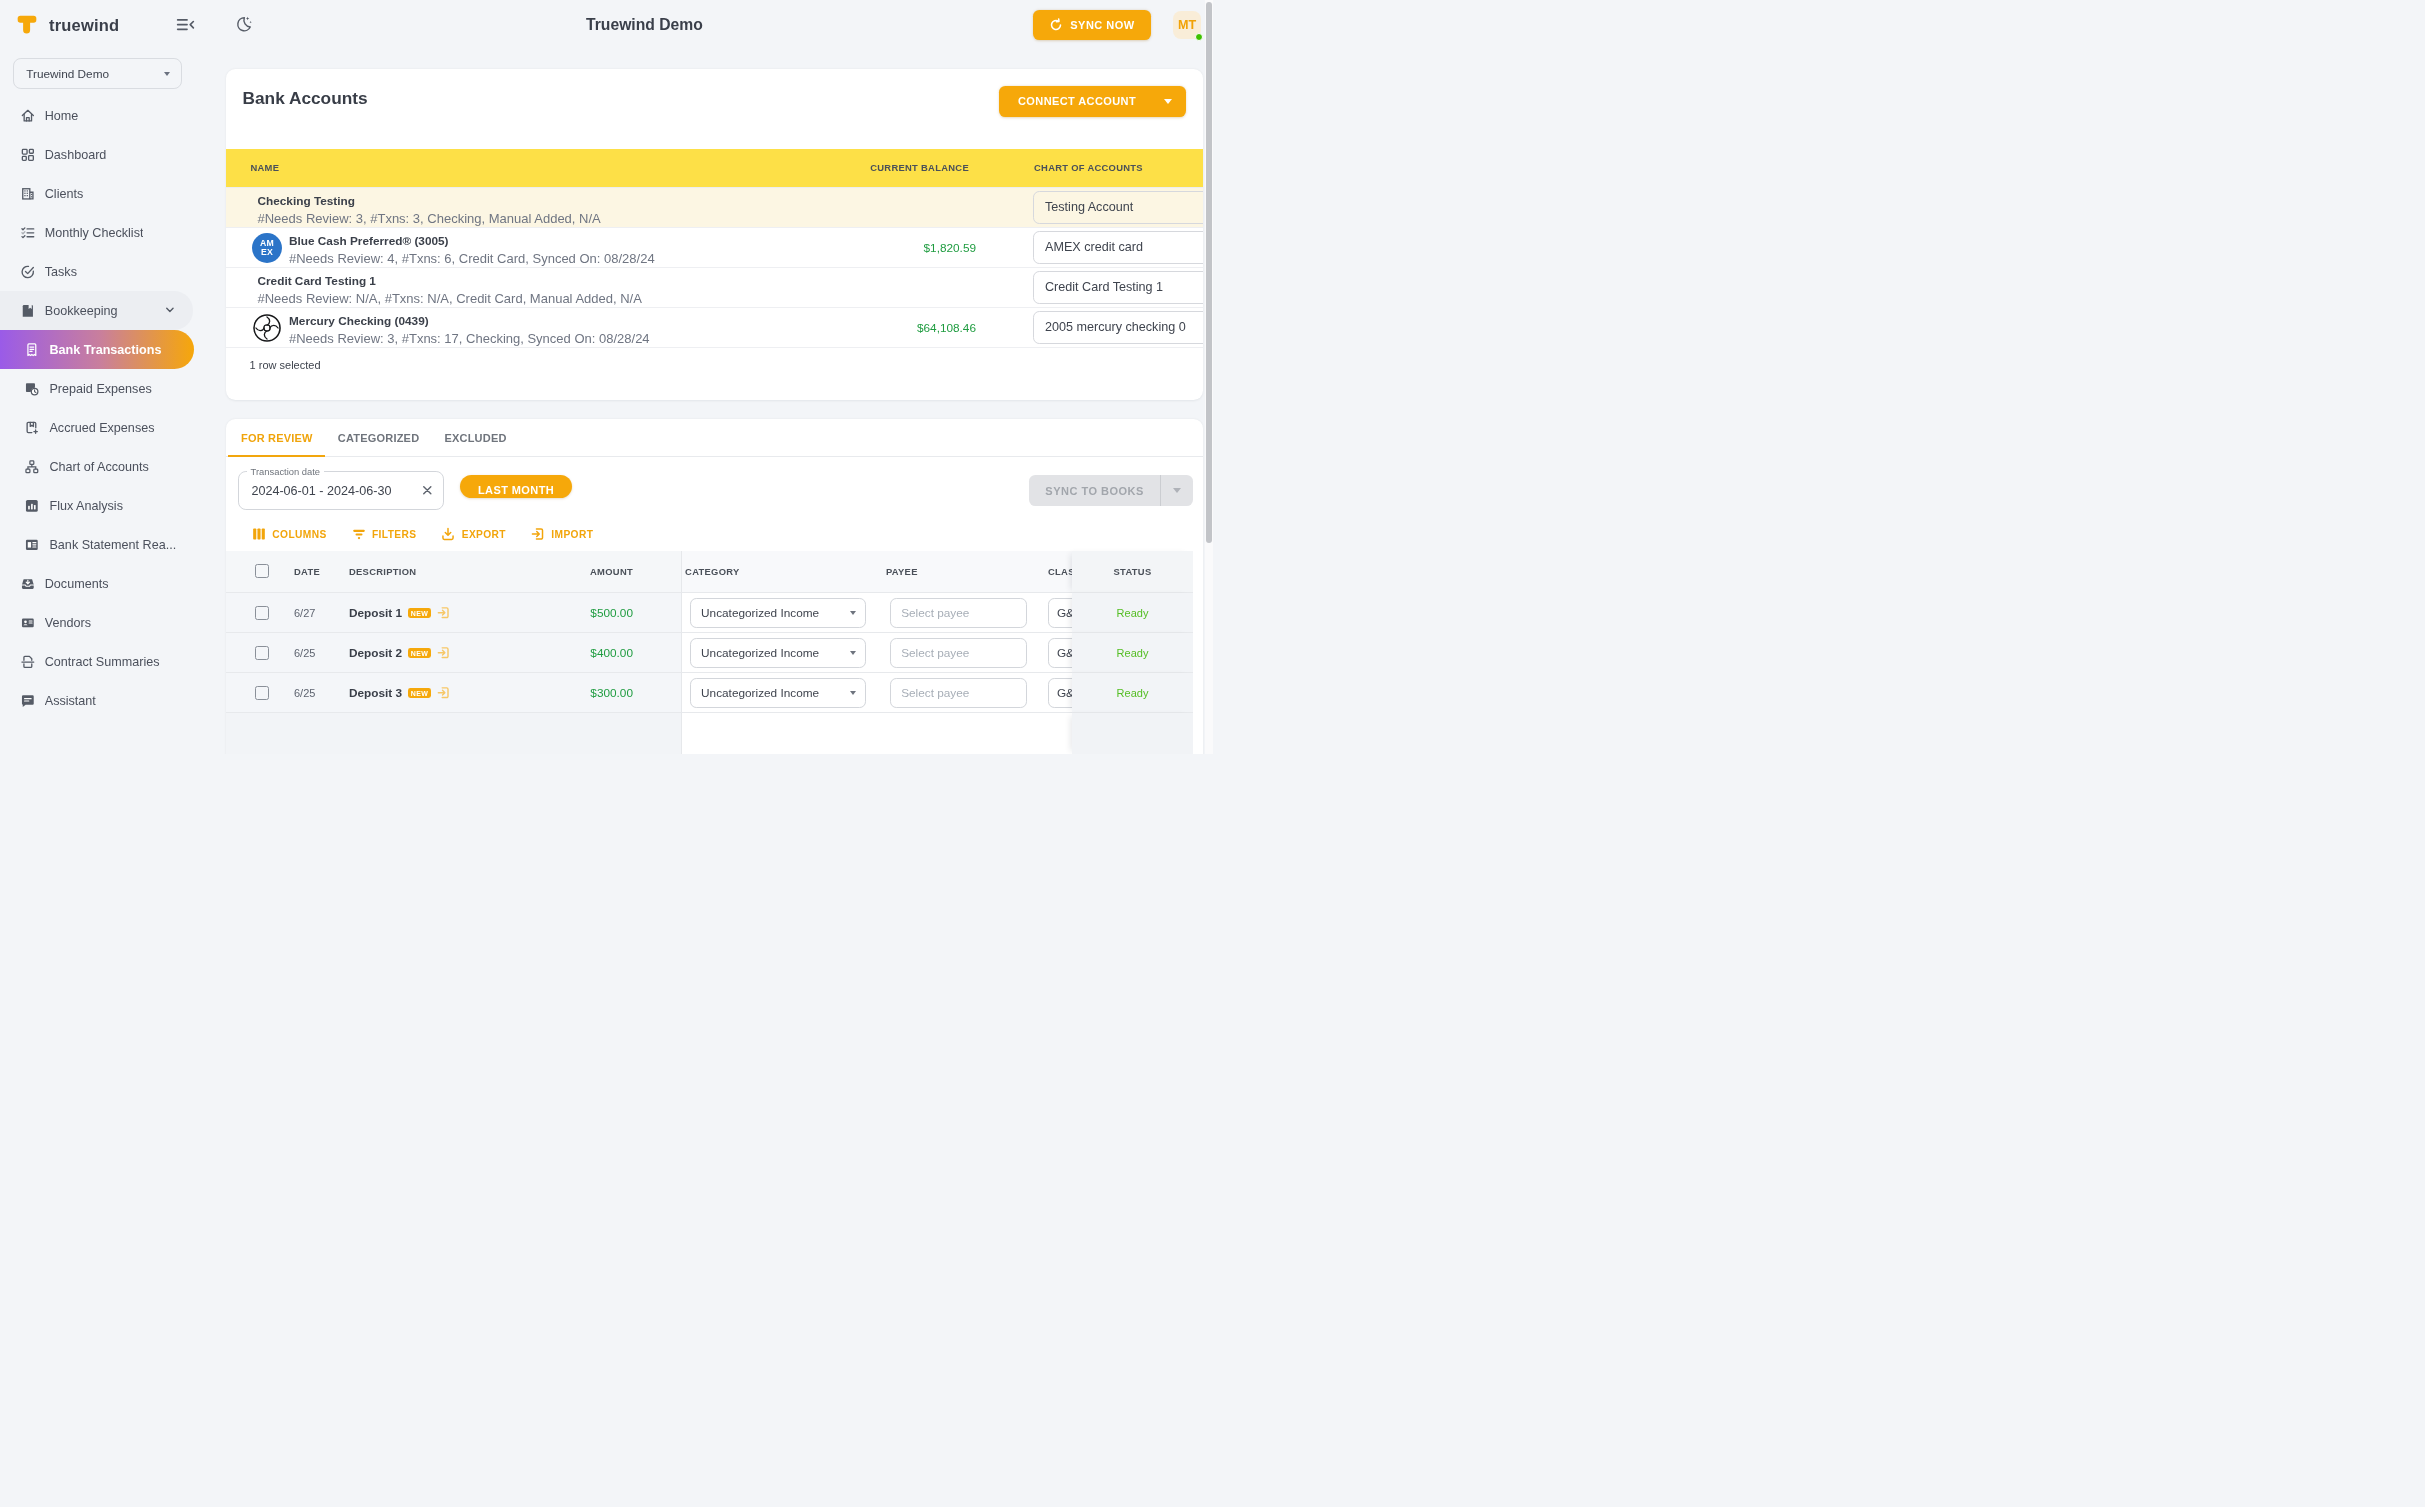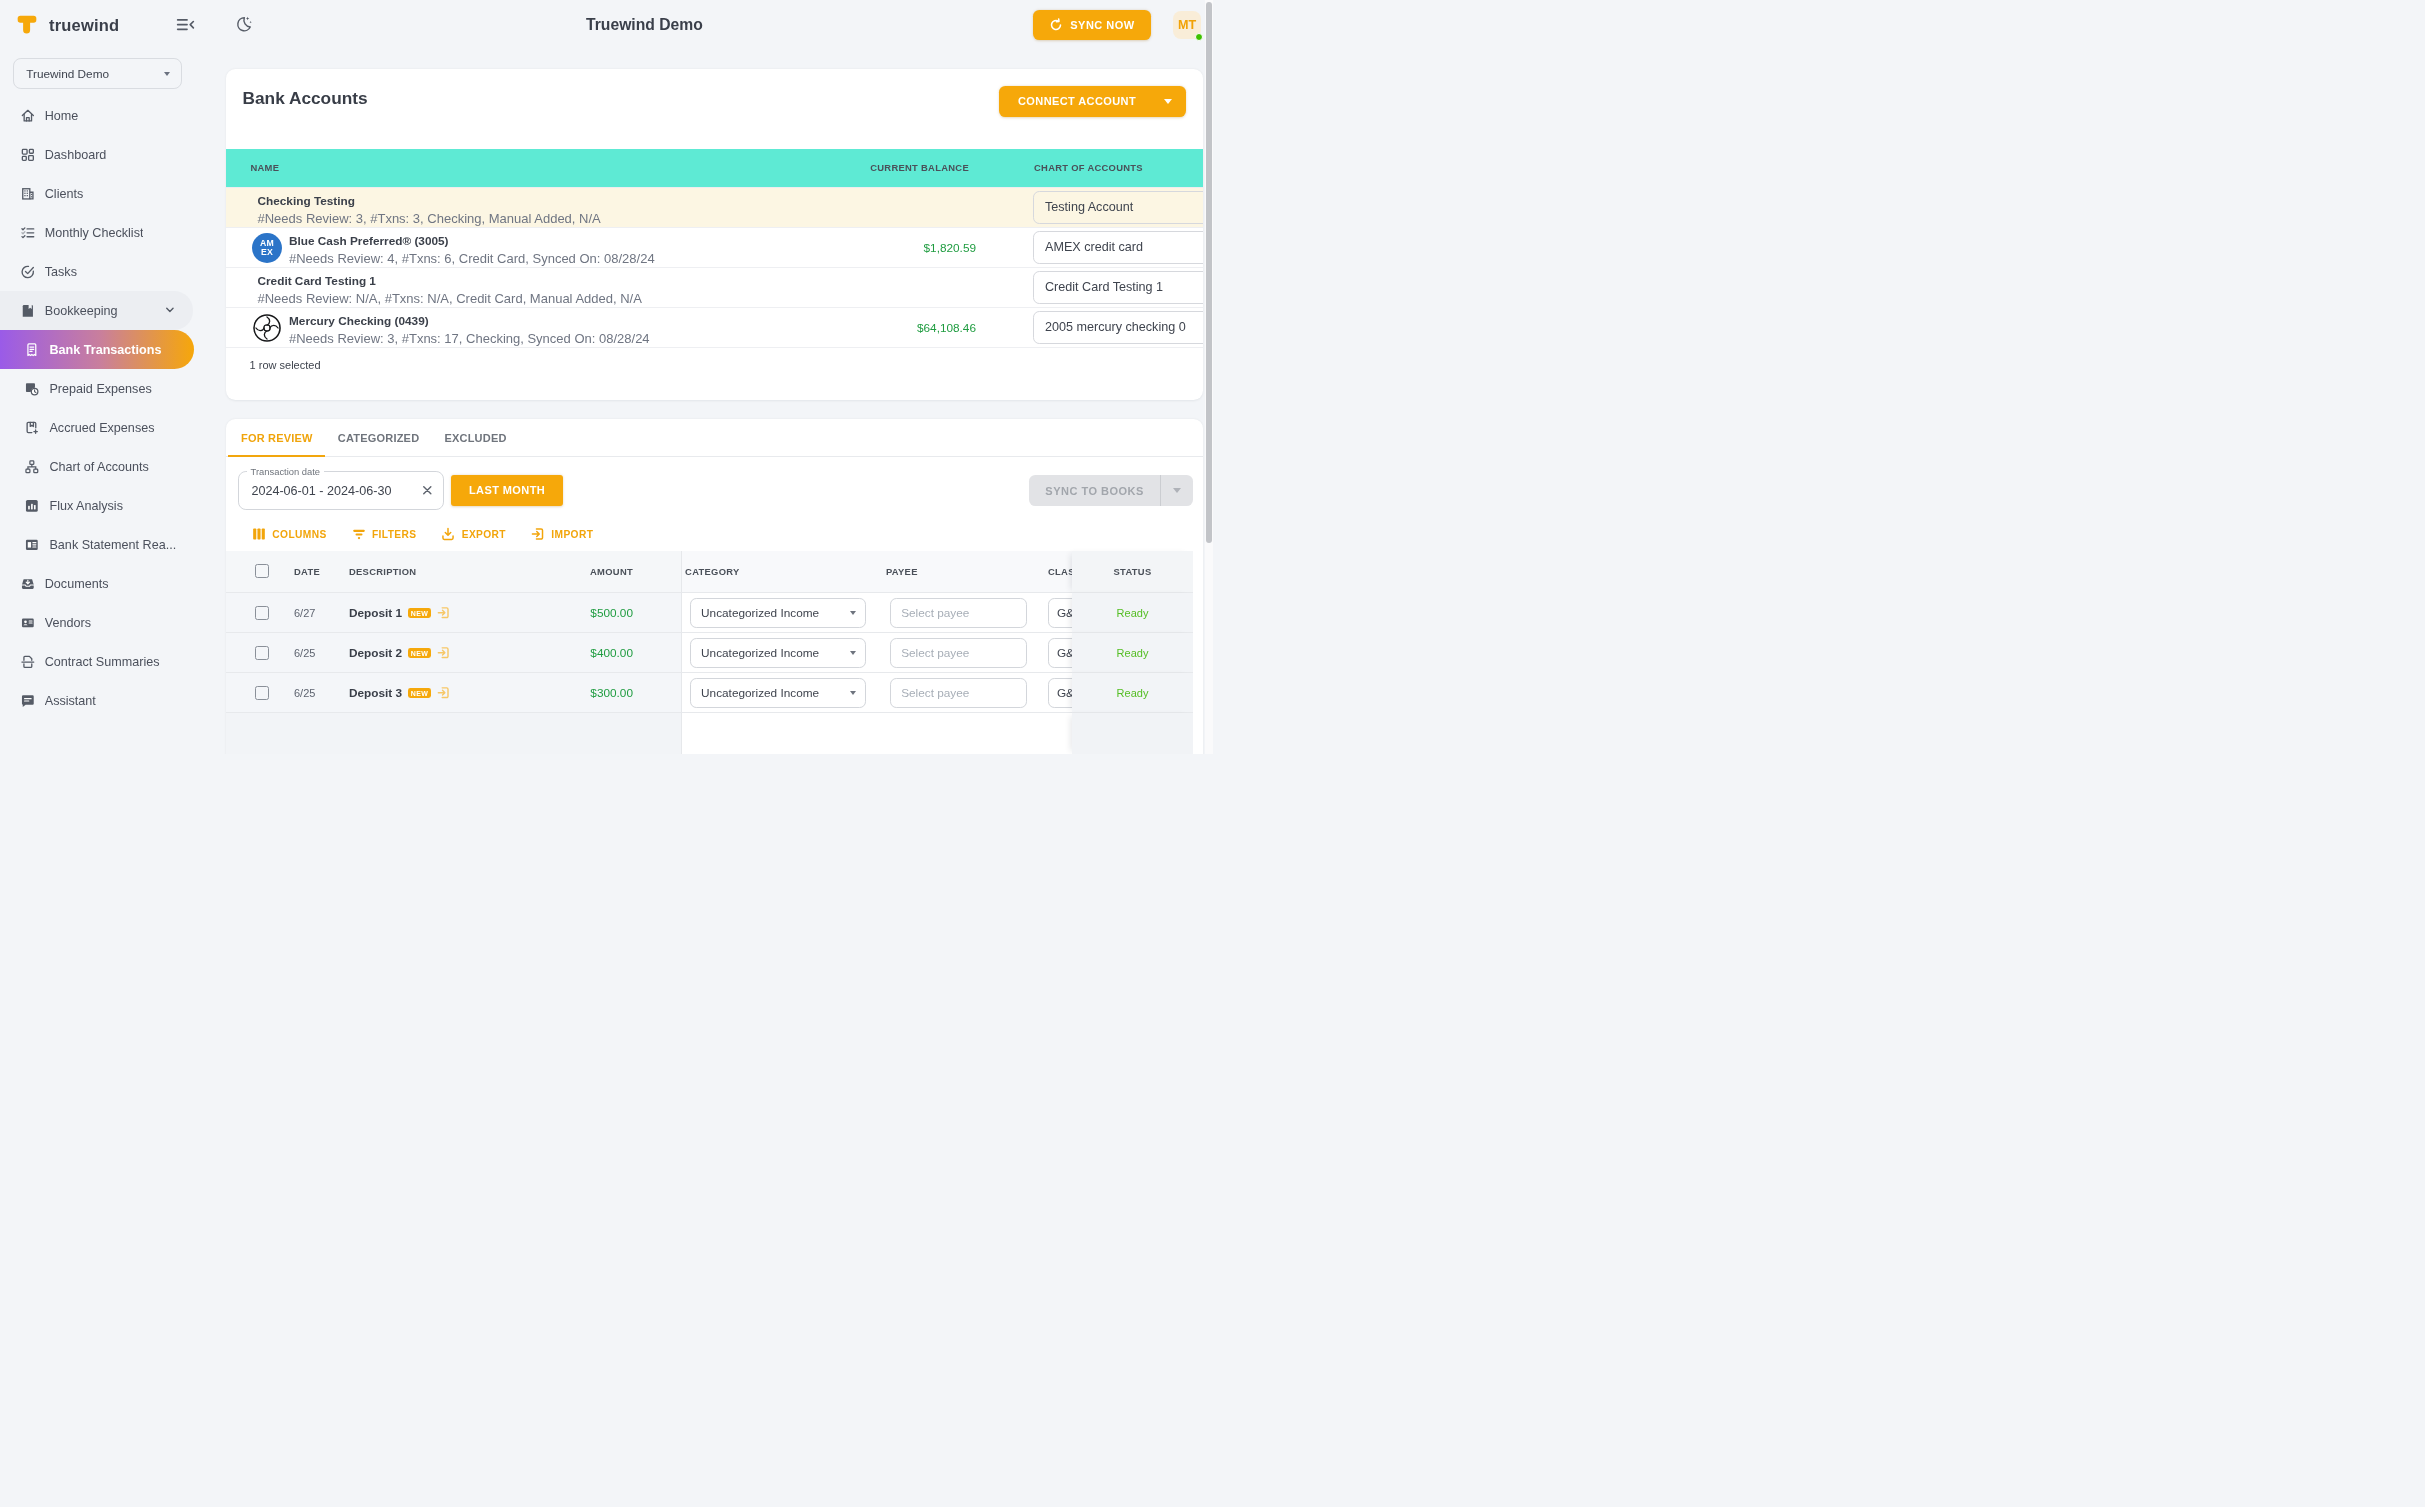--- a/index.html
+++ b/index.html
@@ -35,21 +35,21 @@
   
   .card { position:absolute; left:226px; width:977px; background:#fff; box-shadow:0 0.8px 2.4px rgba(16,24,40,.07); }
   .card1 { top:69px; height:331px; border-radius:9.4px; overflow:hidden; }
   .card2 { top:419px; height:335px; border-radius:9.4px 9.4px 0 0; overflow:hidden; }
 
   
   .ba-title { position:absolute; left:16.5px; top:19px; font-size:17.3px; font-weight:600; color:#383D47; }
   .connect-btn { position:absolute; left:773px; top:16.5px; width:187px; height:31.5px; background:#F6A80A; border-radius:6.3px; color:#fff; font-size:11px; font-weight:700; letter-spacing:0.4px; line-height:31.5px; padding-left:19px; box-shadow:0 0.8px 2.4px rgba(150,100,0,.25); cursor:pointer; }
   .connect-btn .caret { position:absolute; right:14px; top:13.4px; width:0; height:0; border-left:4.7px solid transparent; border-right:4.7px solid transparent; border-top:5.5px solid #fff; }
   .ba-table { position:absolute; left:0; top:80px; right:0; }
-  .ba-head { position:relative; height:39px; background:#5eead4; border-bottom:0.8px solid #ECEDF0; font-size:9.4px; font-weight:600; color:#4A5059; letter-spacing:0.3px; }
+  .ba-head { position:relative; height:39px; background:#fde047; border-bottom:0.8px solid #ECEDF0; font-size:9.4px; font-weight:600; color:#4A5059; letter-spacing:0.3px; }
   .ba-head .h-name { position:absolute; left:24.4px; line-height:38px; }
   .ba-head .h-bal  { position:absolute; right:234px; line-height:38px; }
   .ba-head .h-coa  { position:absolute; left:808px; line-height:38px; }
   .ba-row { position:relative; height:40px; border-bottom:0.8px solid #EEEFF2; cursor:pointer;padding-left:48px; }
   .ba-row.selected { background:#FCF6E3; }
   .ba-ic { position:absolute; left:26px; top:4.7px; width:30px; height:30px; }
   .amex-circle { width:30px; height:30px; border-radius:50%; background:#2B74C8; color:#fff; font-weight:800; font-size:8.7px; line-height:8.7px; display:flex; flex-direction:column; align-items:center; justify-content:center; letter-spacing:0.2px; }
   .ba-nameblock { position:absolute; top:5.5px; }
   .nb-plain { left:31.5px; } .nb-icon { left:63px; }
   .ba-name { font-size:11.8px; font-weight:700; color:#3B404A; }
@@ -64,21 +64,21 @@
   .tabs { position:absolute; left:2.4px; top:0; height:38px; display:flex; }
   .tab { padding:0 12.6px; line-height:38px; font-size:11px; font-weight:600; letter-spacing:0.2px; color:#6F747C; position:relative; cursor:pointer; white-space:nowrap; }
   .tab.active { color:#F0A40B; }
   .tab.active::after { content:""; position:absolute; left:0; right:0; bottom:0; height:2.4px; background:#F2A60D; }
 
   .datefield { position:absolute; left:11.8px; top:52px; width:206px; height:39px; border:0.8px solid #D3D6DB; border-radius:7.9px; background:#fff; cursor:pointer; }
   .df-label { position:absolute; top:-6.3px; left:7.9px; background:#fff; padding:0 3.9px; font-size:9.4px; color:#6F747C; }
   .df-value { position:absolute; left:12.6px; top:0; line-height:38px; font-size:12.6px; color:#3F444E; white-space:nowrap; }
   .df-clear { position:absolute; right:9.4px; top:11.8px; cursor:pointer; }
 
-  .lastmonth-btn { position:absolute; left:225px; top:56px; height:31px; padding:0 18px; background:#F6A80A; border-radius:3px; color:#fff; font-size:11px; font-weight:600; letter-spacing:0.4px; line-height:31px; box-shadow:0 0.8px 2.4px rgba(150,100,0,.25); cursor:pointer; }
+  .lastmonth-btn { position:absolute; left:234px; top:56px; height:23px; padding:0 18px; background:#F6A80A; border-radius:14px; color:#fff; font-size:11px; font-weight:600; letter-spacing:0.4px; line-height:31px; box-shadow:0 0.8px 2.4px rgba(150,100,0,.25); cursor:pointer; }
 
   .syncbooks { position:absolute; left:803px; top:56px; width:164px; height:31px; background:#E2E3E6; border-radius:6.3px; display:flex; align-items:center; color:#A2A6AC; font-size:11px; font-weight:600; letter-spacing:0.5px; cursor:not-allowed; }
   .sb-label { flex:1; text-align:center; }
   .sb-div { width:0.8px; height:31px; background:#CBCDD1; }
   .sb-caret-wrap { width:32px; display:flex; justify-content:center; }
   .sb-caret { width:0; height:0; border-left:4.7px solid transparent; border-right:4.7px solid transparent; border-top:5.5px solid #AFB2B8; }
 
   .tx-toolbar { position:absolute; left:26px; top:108px; display:flex; gap:25px;justify-content:flex-end; }
   .tb-item { display:flex; align-items:center; gap:6.3px; color:#F2A50B; font-size:10.2px; font-weight:600; letter-spacing:0.4px; cursor:pointer; }
 

